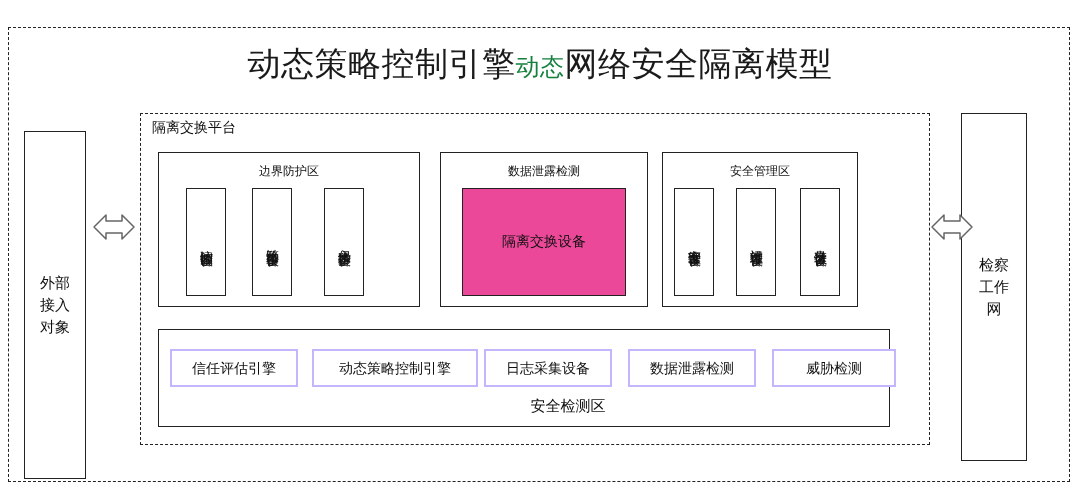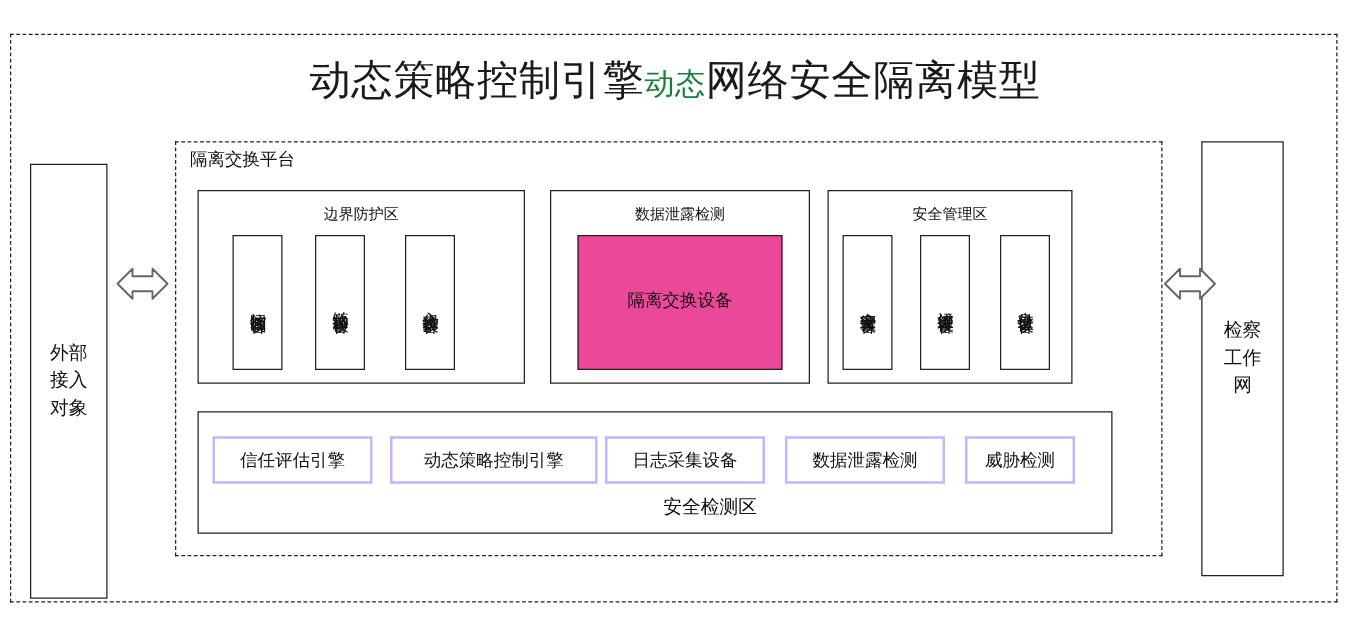--- a/index.html
+++ b/index.html
@@ -255,15 +255,15 @@
     <span>身份认证设备</span>
   </div>
 
   <div id="zone-detect"></div>
   <div id="zone-detect-title">安全检测区</div>
 
   <div class="detect-item" style="left:170px; width:128px;">信任评估引擎</div>
   <div class="detect-item" style="left:312px; width:166px;">动态策略控制引擎</div>
   <div class="detect-item" style="left:484px; width:128px;">日志采集设备</div>
   <div class="detect-item" style="left:628px; width:128px;">数据泄露检测</div>
-  <div class="detect-item" style="left:772px; width:88px;">威胁检测</div>
+  <div class="detect-item" style="left:772px; width:124px;">威胁检测</div>
 
 </div>
 
 </body></html>

